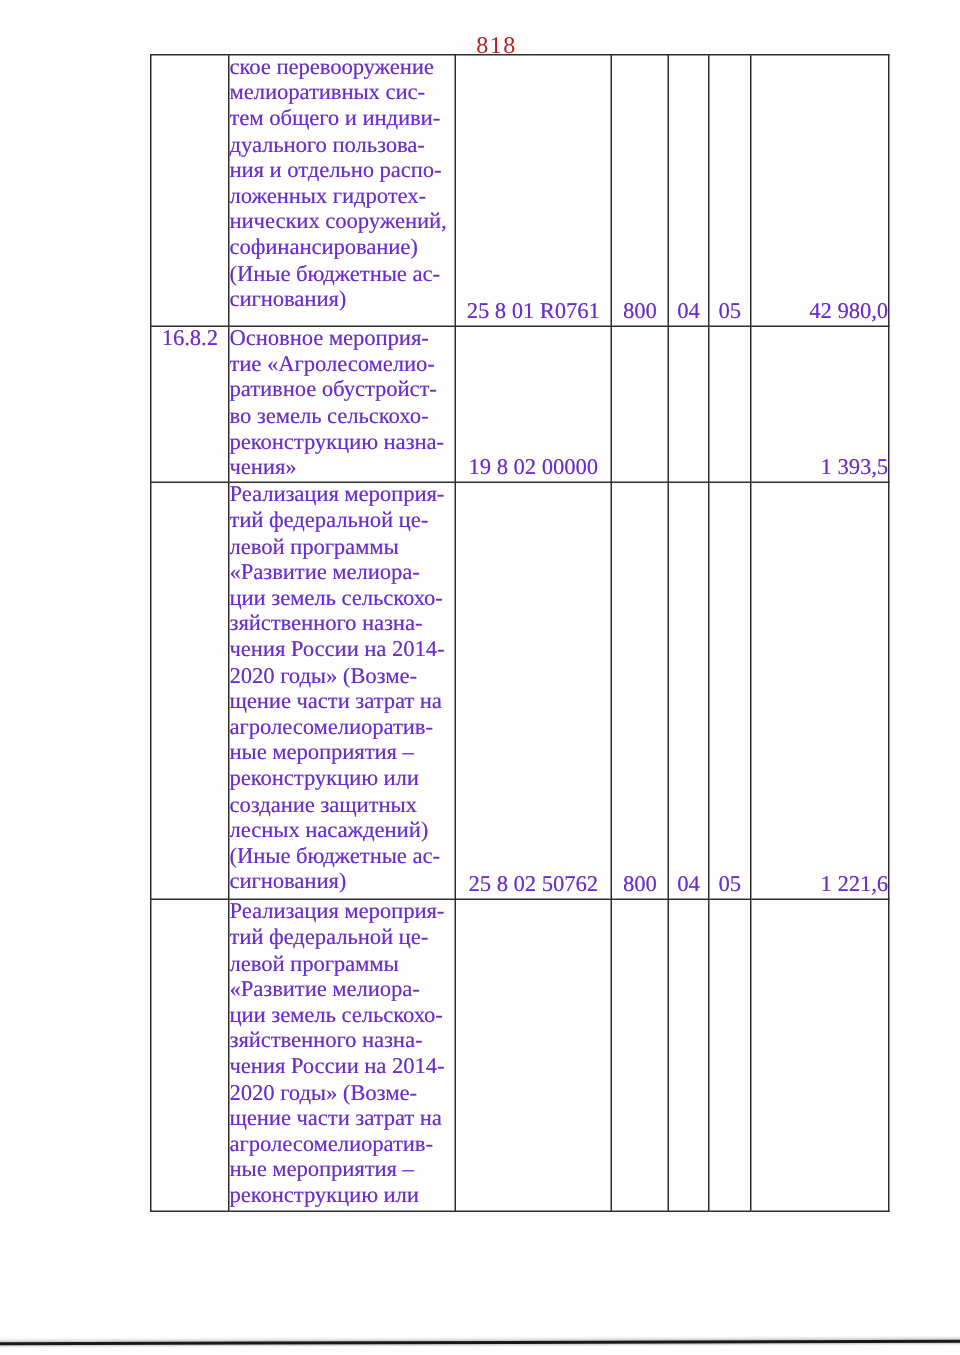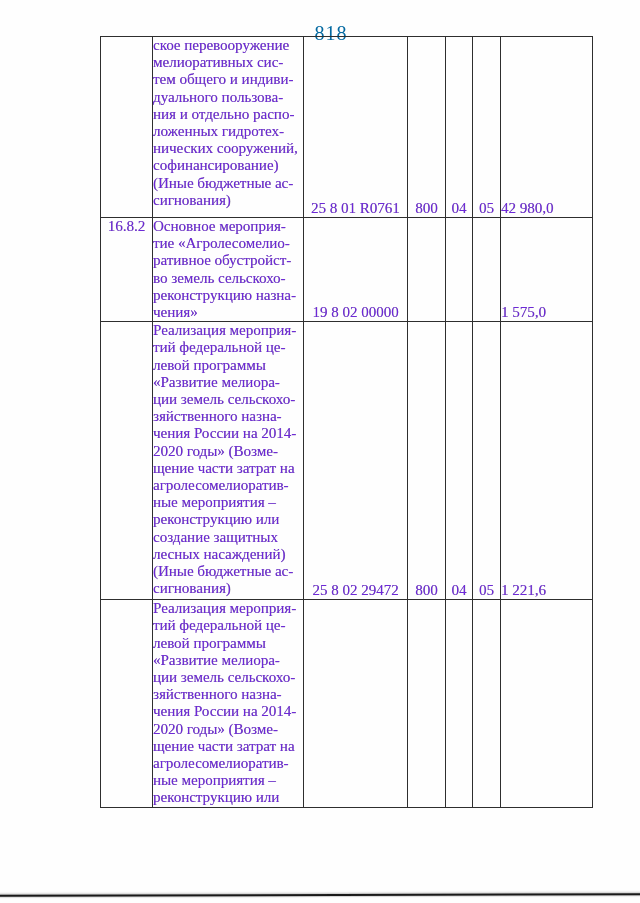--- a/index.html
+++ b/index.html
@@ -15,23 +15,23 @@
     overflow: hidden;
     font-family: "Liberation Serif", "DejaVu Serif", serif;
     color: #1c1c1c;
   }
   .page-number {
     position: absolute;
     top: 22px;
     left: 301px;
     width: 60px;
     text-align: center;
-    font-size: 20px;
+    font-size: 16px;
     letter-spacing: 1px;
-    color: #0369a1;
+    color: #b91c1c;
   }
   table.budget-table {
     position: absolute;
     left: 100px;
     top: 36px;
     width: 492px;
     border-collapse: collapse;
     table-layout: fixed;
     font-size: 15px;
     line-height: 17.2px;
@@ -55,20 +55,21 @@
     white-space: pre-line;
   }
   td.cell-code, td.cell-vr, td.cell-rz, td.cell-pr {
     vertical-align: bottom;
     text-align: center;
     padding-bottom: 4px;
     margin-top: 32px;
   }
   td.cell-amount {
     vertical-align: bottom;
+    text-align: right;
     padding-bottom: 4px;
     padding-right: 4px;
     margin-left: 29px;
   }
   .scan-edge {
     position: absolute;
     left: -6px;
     right: -6px;
     top: 894px;
     height: 2px;
@@ -118,41 +119,41 @@
         <td class="cell-text">Основное мероприя-
 тие «Агролесомелио-
 ративное обустройст-
 во земель сельскохо-
 реконструкцию назна-
 чения»</td>
         <td class="cell-code">19 8 02 00000</td>
         <td class="cell-vr"></td>
         <td class="cell-rz"></td>
         <td class="cell-pr"></td>
-        <td class="cell-amount">1 575,0</td>
+        <td class="cell-amount">1 393,5</td>
       </tr>
       <tr style="height:278px">
         <td class="cell-num"></td>
         <td class="cell-text">Реализация мероприя-
 тий федеральной це-
 левой программы
 «Развитие мелиора-
 ции земель сельскохо-
 зяйственного назна-
 чения России на 2014-
 2020 годы» (Возме-
 щение части затрат на
 агролесомелиоратив-
 ные мероприятия –
 реконструкцию или
 создание защитных
 лесных насаждений)
 (Иные бюджетные ас-
 сигнования)</td>
-        <td class="cell-code">25 8 02 29472</td>
+        <td class="cell-code">25 8 02 50762</td>
         <td class="cell-vr">800</td>
         <td class="cell-rz">04</td>
         <td class="cell-pr">05</td>
         <td class="cell-amount">1 221,6</td>
       </tr>
       <tr style="height:207px">
         <td class="cell-num"></td>
         <td class="cell-text">Реализация мероприя-
 тий федеральной це-
 левой программы

